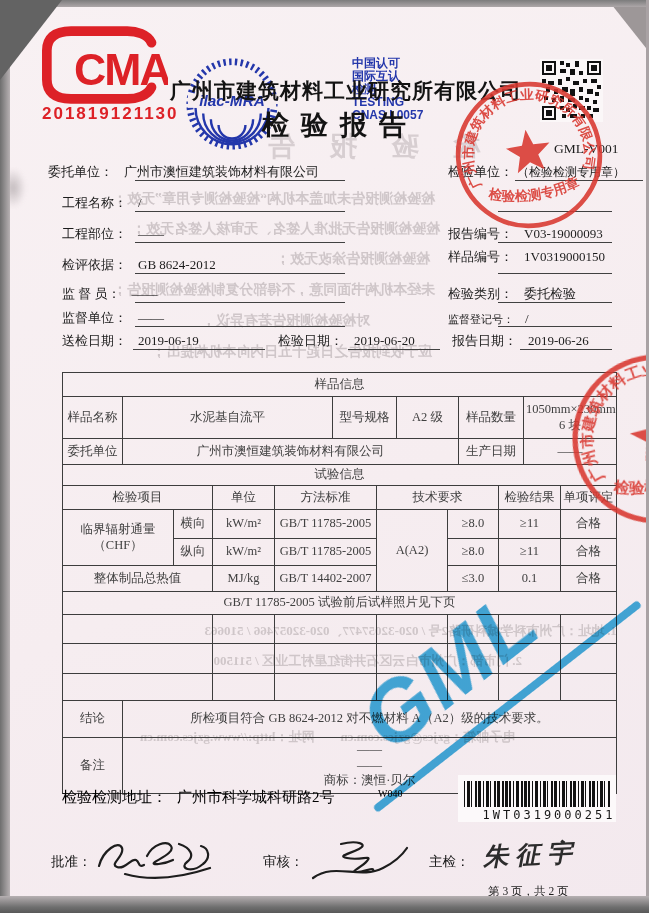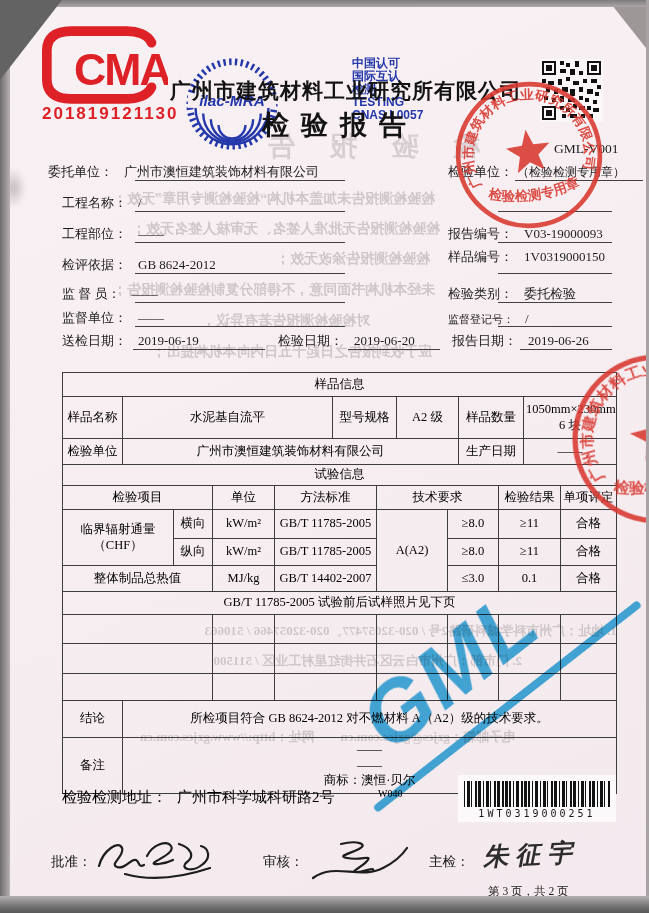--- a/index.html
+++ b/index.html
@@ -33,21 +33,21 @@
   .report-title{left:40px;top:107px;width:600px;text-align:center;font-size:27px;font-weight:bold;
                 color:#131313;letter-spacing:12px;z-index:3;}
   .doc-code{left:554px;top:141px;font-size:13.5px;color:#1d1d1d;z-index:3;}
   
   .fld{position:absolute;font-size:13px;color:#1c1c1c;white-space:nowrap;z-index:3;}
   .fld .lbl{margin-right:11px;}
   .fld-sm{font-size:11px;}
   .uline{position:absolute;height:1px;background:#414141;z-index:2;}
   
   .tables{position:absolute;left:62px;top:372px;z-index:3;}
-  table.doc{border-collapse:collapse;width:554px;table-layout:fixed;font-size:12.5px;color:#000000;}
+  table.doc{border-collapse:collapse;width:554px;table-layout:fixed;font-size:12.5px;color:#404040;}
   table.doc td,table.doc th{border:1px solid #3d3d3d;text-align:center;vertical-align:middle;
       padding:0 2px;font-weight:normal;line-height:1.25;overflow:hidden;}
   table.doc.t2,table.doc.t3{margin-top:-1px;}
   td.left{text-align:left;padding-left:9px;}
   
   .stamp{position:absolute;opacity:.88;z-index:5;}
   
   .wm{position:absolute;left:388px;top:592px;width:260px;height:230px;transform:rotate(-38deg);
       z-index:4;mix-blend-mode:multiply;opacity:.88;}
   .wm-text{font-family:"Liberation Sans",sans-serif;font-style:italic;font-weight:900;
@@ -56,21 +56,21 @@
   
   .addr{left:62px;top:788px;font-size:15px;z-index:3;}
   .addr .lbl{margin-right:10px;}
   .room{left:378px;top:788px;font-size:10px;z-index:3;}
   .barcode-box{left:458px;top:775px;width:158px;height:47px;background:#fcf9fa;z-index:6;}
   .bars{position:absolute;left:6px;top:6px;width:146px;height:26px;
         background-image:repeating-linear-gradient(90deg,#121212 0 1.5px,transparent 1.5px 3px,
         #121212 3px 6px,transparent 6px 7px,#121212 7px 8.5px,transparent 8.5px 11px,
         #121212 11px 12.5px,transparent 12.5px 14px,#121212 14px 17px,transparent 17px 19px);}
   .bars-label{position:absolute;left:0;top:33px;width:158px;text-align:center;
-        font-family:"DejaVu Sans Mono",monospace;font-size:10px;letter-spacing:3px;color:#161616;}
+        font-family:"DejaVu Sans Mono",monospace;font-size:12px;letter-spacing:3px;color:#161616;padding-left:12px;}
   .sig-label{position:absolute;font-size:13.5px;color:#161616;z-index:3;}
   .sig{position:absolute;z-index:3;}
   .sig-name{position:absolute;left:483px;top:838px;font-size:25px;font-style:italic;font-weight:600;
             letter-spacing:7px;color:#2c2c2c;transform:rotate(-3deg);z-index:3;}
   .page-note{left:488px;top:884px;font-size:11.5px;color:#1d1d1d;z-index:3;}
 </style>
 </head>
 <body>
 
 <div class="scan">
@@ -184,21 +184,21 @@
         <td>水泥基自流平</td>
         <td>型号规格</td>
         <td>A2 级</td>
         <td>样品数量</td>
         <td>
           <div>1050mm×230mm</div>
           <div>6 块</div>
         </td>
       </tr>
       <tr style="height:26px;">
-        <td>检验单位</td>
+        <td>委托单位</td>
         <td colspan="3">广州市澳恒建筑装饰材料有限公司</td>
         <td>生产日期</td>
         <td>——</td>
       </tr>
     </tbody>
       </table>
 
     <table class="doc t2">
       <colgroup>
           <col style="width:111px">

